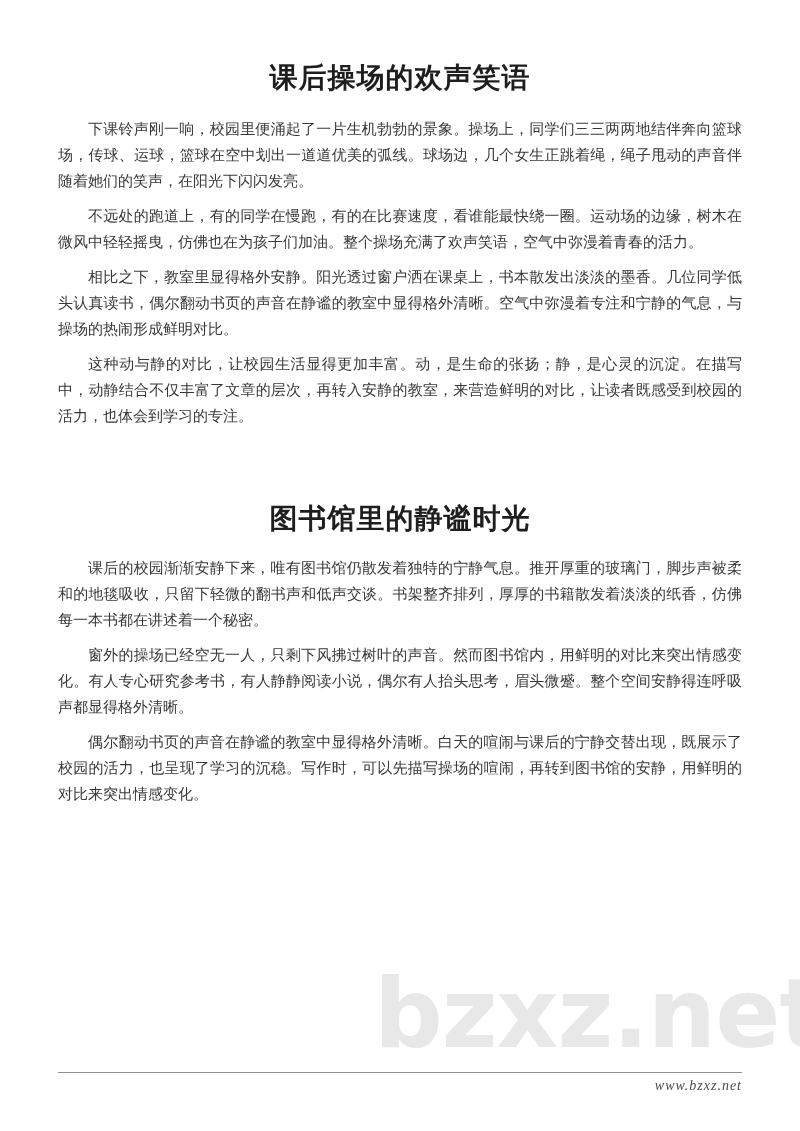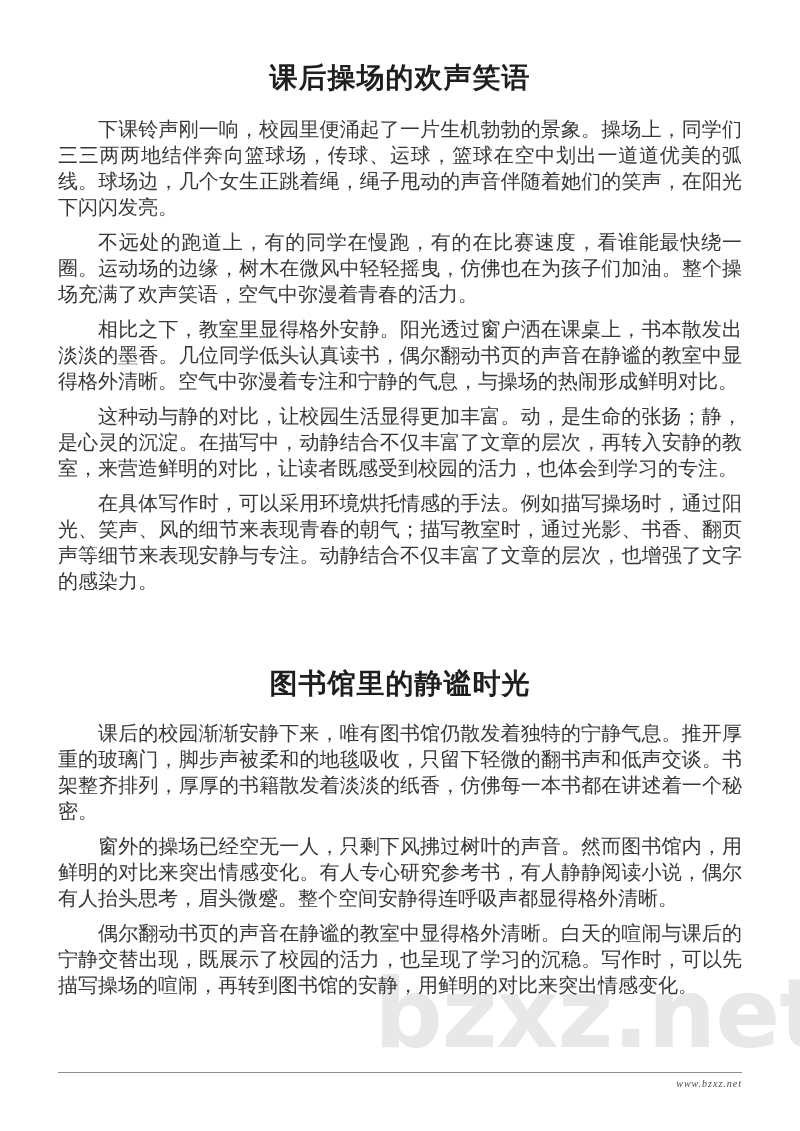--- a/index.html
+++ b/index.html
@@ -38,42 +38,42 @@
     text-align: center;
     letter-spacing: 1px;
     line-height: 28px;
     margin: 0 0 24px 0;
   }
   .essay-title.second {
     margin-top: 76px;
     margin-bottom: 22px;
   }
   .para {
-    font-size: 20px;
+    font-size: 15px;
     line-height: 26px;
     color: #373737;
     text-align: justify;
     text-indent: 2em;
     margin: 0 0 9px 0;
   }
   .footer {
     position: absolute;
     left: 58px;
     right: 58px;
     top: 1072px;
     z-index: 1;
   }
   .footer-rule {
     border-top: 1px solid #8f8f8f;
     height: 0;
   }
   .footer-url {
     text-align: right;
     font-style: italic;
-    font-size: 10px;
+    font-size: 14px;
     color: #4a4a4a;
     letter-spacing: 1px;
     padding-top: 5px;
     font-family: "Liberation Serif", "DejaVu Serif", serif;
   }
 </style>
 </head>
 <body>
 
 <div class="page">
@@ -81,21 +81,20 @@
   <div class="watermark">bzxz.net</div>
 
   <div class="content">
 
     <h1 class="essay-title">课后操场的欢声笑语</h1>
 
     <p class="para">下课铃声刚一响，校园里便涌起了一片生机勃勃的景象。操场上，同学们三三两两地结伴奔向篮球场，传球、运球，篮球在空中划出一道道优美的弧线。球场边，几个女生正跳着绳，绳子甩动的声音伴随着她们的笑声，在阳光下闪闪发亮。</p>
     <p class="para">不远处的跑道上，有的同学在慢跑，有的在比赛速度，看谁能最快绕一圈。运动场的边缘，树木在微风中轻轻摇曳，仿佛也在为孩子们加油。整个操场充满了欢声笑语，空气中弥漫着青春的活力。</p>
     <p class="para">相比之下，教室里显得格外安静。阳光透过窗户洒在课桌上，书本散发出淡淡的墨香。几位同学低头认真读书，偶尔翻动书页的声音在静谧的教室中显得格外清晰。空气中弥漫着专注和宁静的气息，与操场的热闹形成鲜明对比。</p>
     <p class="para">这种动与静的对比，让校园生活显得更加丰富。动，是生命的张扬；静，是心灵的沉淀。在描写中，动静结合不仅丰富了文章的层次，再转入安静的教室，来营造鲜明的对比，让读者既感受到校园的活力，也体会到学习的专注。</p>
-    <p class="para">在具体写作时，可以采用环境烘托情感的手法。例如描写操场时，通过阳光、笑声、风的细节来表现青春的朝气；描写教室时，通过光影、书香、翻页声等细节来表现安静与专注。动静结合不仅丰富了文章的层次，也增强了文字的感染力。</p>
 
     <h1 class="essay-title second">图书馆里的静谧时光</h1>
 
     <p class="para">课后的校园渐渐安静下来，唯有图书馆仍散发着独特的宁静气息。推开厚重的玻璃门，脚步声被柔和的地毯吸收，只留下轻微的翻书声和低声交谈。书架整齐排列，厚厚的书籍散发着淡淡的纸香，仿佛每一本书都在讲述着一个秘密。</p>
     <p class="para">窗外的操场已经空无一人，只剩下风拂过树叶的声音。然而图书馆内，用鲜明的对比来突出情感变化。有人专心研究参考书，有人静静阅读小说，偶尔有人抬头思考，眉头微蹙。整个空间安静得连呼吸声都显得格外清晰。</p>
     <p class="para">偶尔翻动书页的声音在静谧的教室中显得格外清晰。白天的喧闹与课后的宁静交替出现，既展示了校园的活力，也呈现了学习的沉稳。写作时，可以先描写操场的喧闹，再转到图书馆的安静，用鲜明的对比来突出情感变化。</p>
 
   </div>
 
   <div class="footer">

